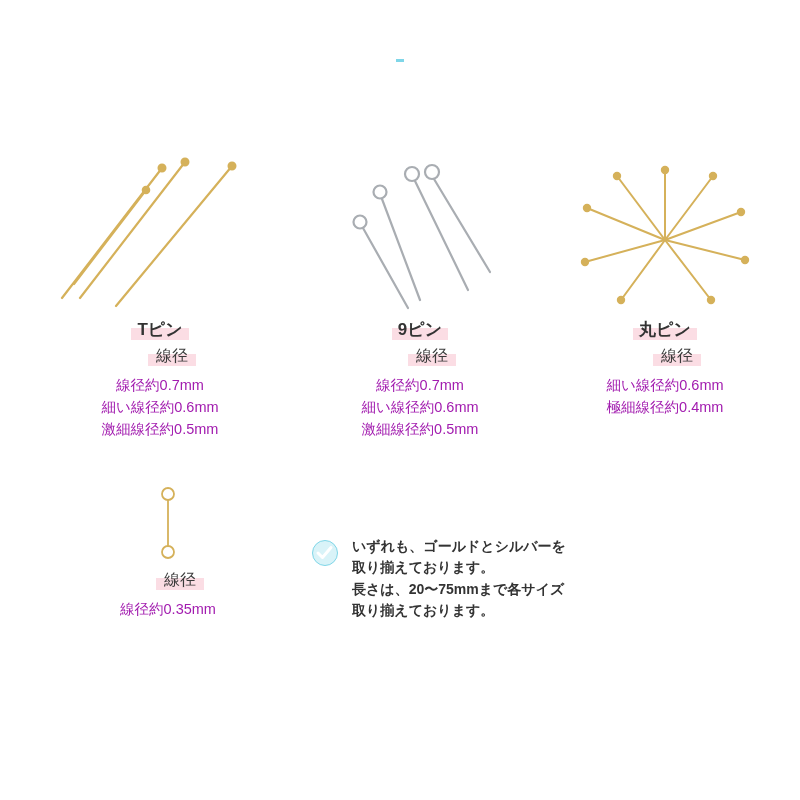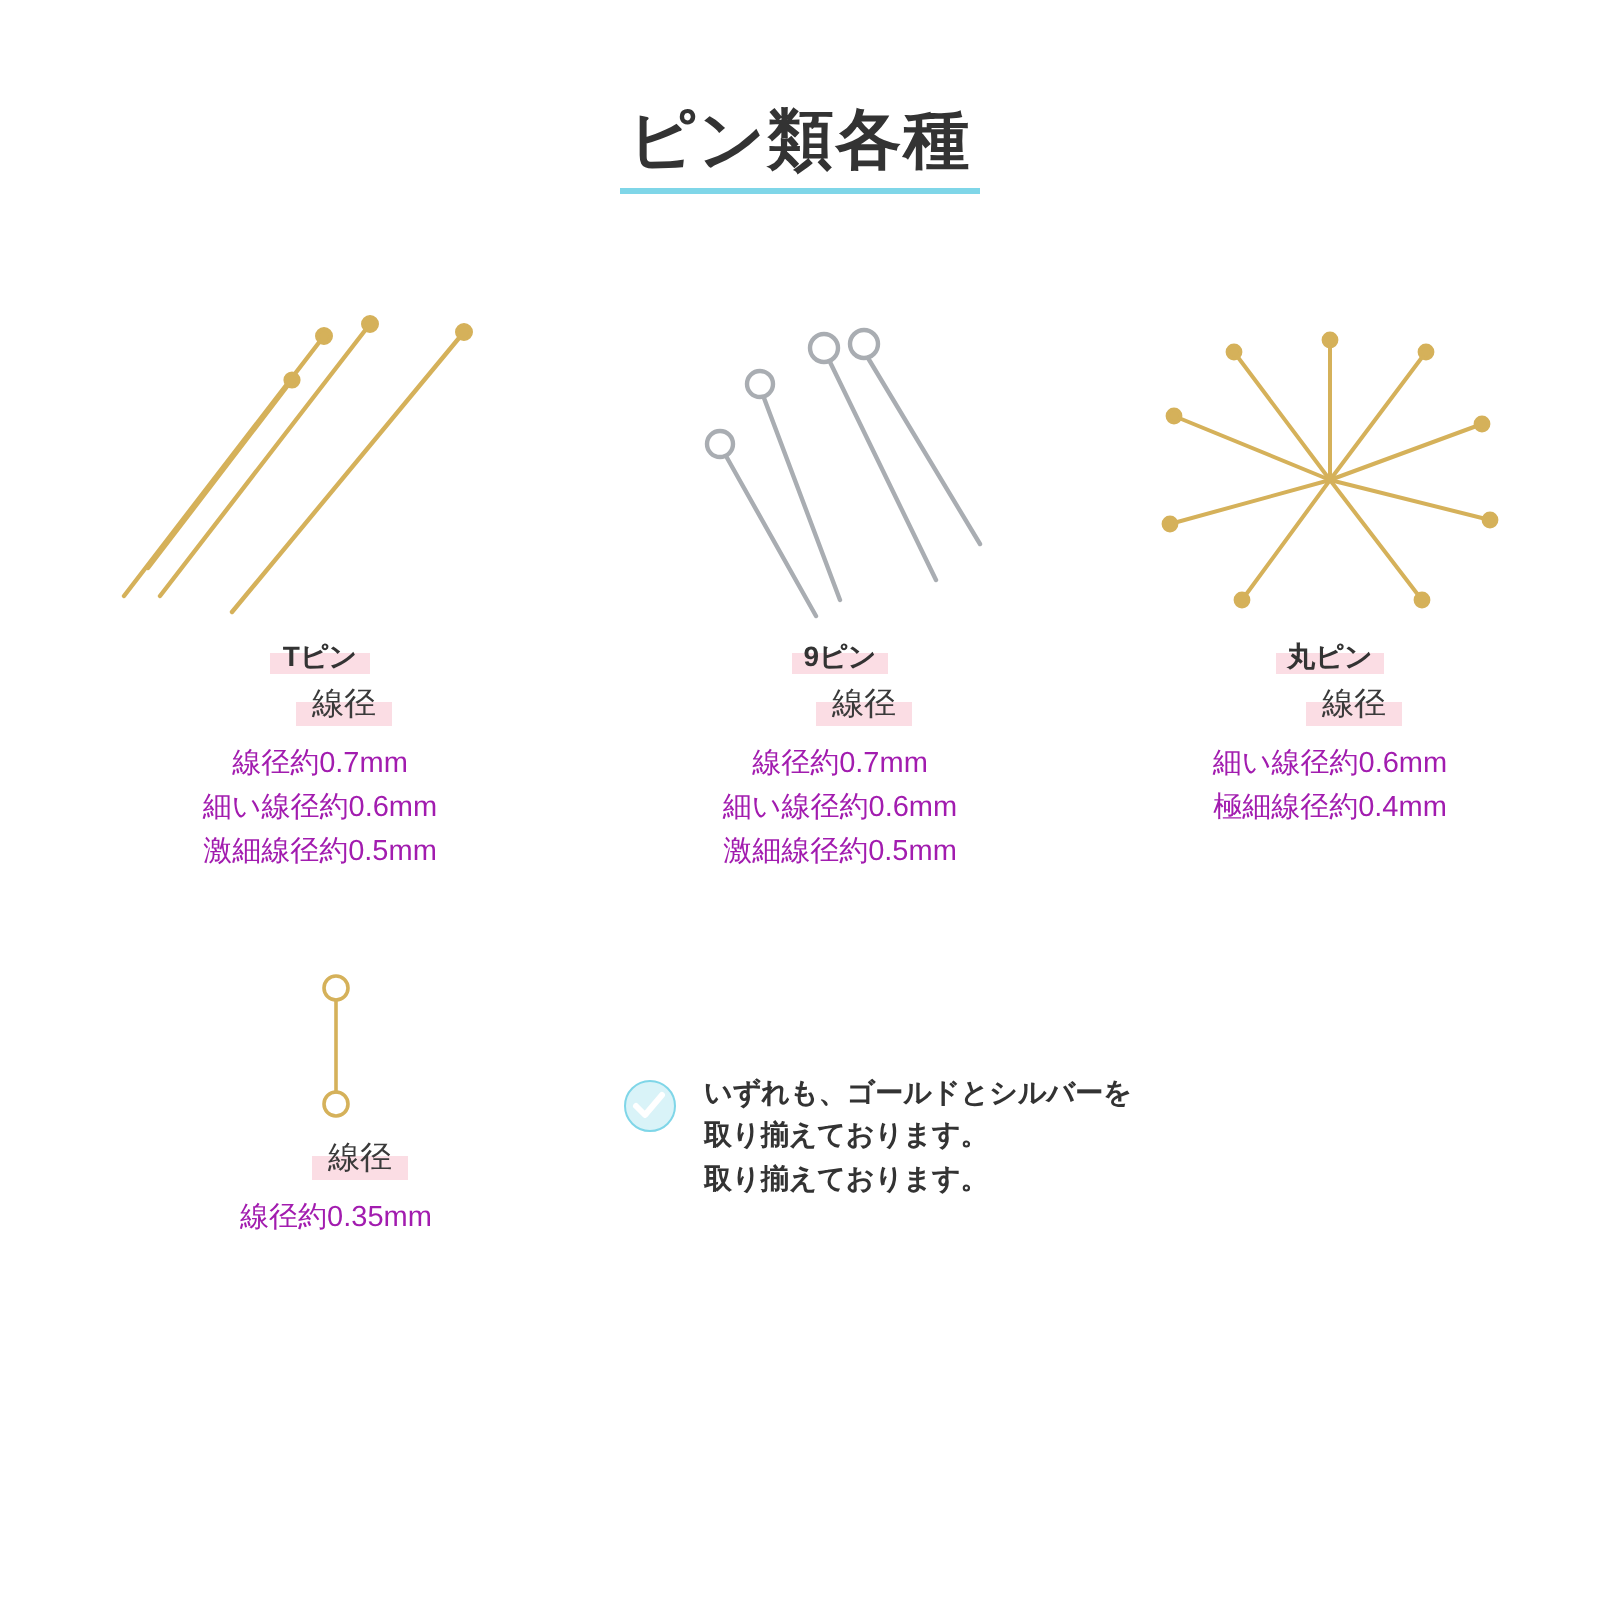--- a/index.html
+++ b/index.html
@@ -50,21 +50,21 @@
   .art {
     position: relative;
     margin: 0 auto;
   }
   .name-wrap {
     text-align: center;
     line-height: 1;
   }
   .name {
     display: inline-block;
-    font-size: 14px;
+    font-size: 17px;
     font-weight: bold;
     color: #333;
     padding: 1px 6px 2px 6px;
     background: linear-gradient(to top, #fbdde4 0%, #fbdde4 62%, rgba(251,221,228,0) 62%);
   }
   .sub-wrap {
     text-align: center;
     margin-top: 7px;
     line-height: 1;
   }
@@ -116,21 +116,20 @@
     font-weight: normal;
     color: #3a3a3a;
     line-height: 1.4;
   }
 </style>
 </head>
 <body>
 
 <div class="title-wrap">
   <div class="title">
-    <span>ピン類各種</span>
     <span class="underline"></span>
   </div>
 </div>
 
 <div class="block" style="left:40px; top:150px; width:240px;">
   <div class="art" style="width:240px;height:170px;">
     <svg width="240" height="170" viewBox="0 0 240 170">
       <g stroke="#d5b15a" stroke-width="2.2" stroke-linecap="round" fill="#d5b15a">
         <line x1="145" y1="12" x2="40" y2="148"></line>
           <circle cx="145" cy="12" r="3.4"></circle>
@@ -241,15 +240,16 @@
 
 <div class="note">
   <div class="note-check">
     <svg width="23" height="23" viewBox="0 0 23 23">
       <path d="M5 12 L9.5 16.5 L18 6.5" stroke="#ffffff" stroke-width="3" fill="none" stroke-linecap="round" stroke-linejoin="round"></path>
     </svg>
   </div>
   <div class="note-body">
     <div>いずれも、ゴールドとシルバーを</div>
     <div>取り揃えております。</div>
+    <div>長さは、20〜75mmまで各サイズ</div>
     <div>取り揃えております。</div>
   </div>
 </div>
 
 </body></html>

